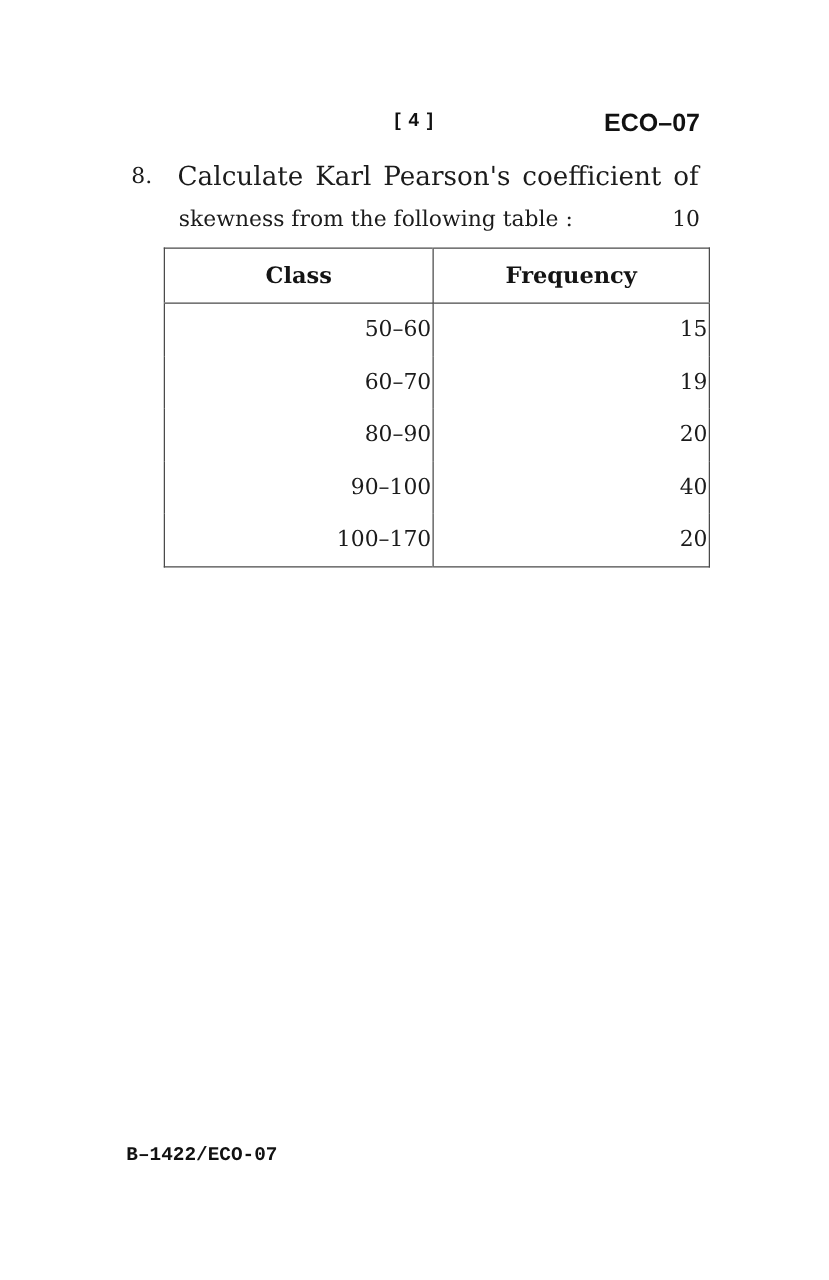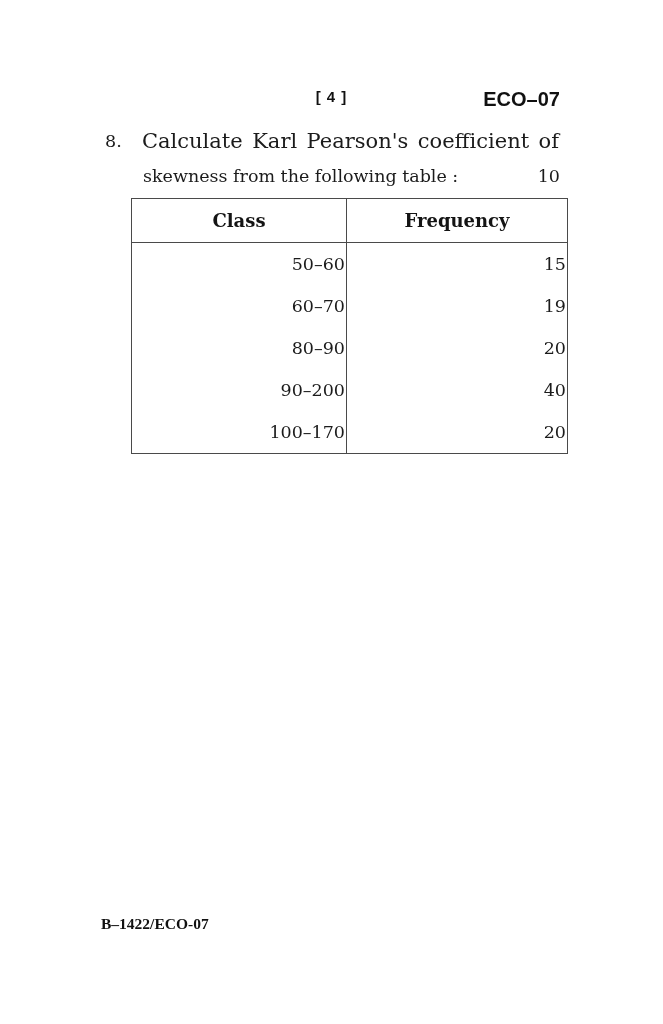--- a/index.html
+++ b/index.html
@@ -100,21 +100,21 @@
     font-size: 17.5px;
     text-align: right;
     vertical-align: middle;
     color: #1b1b1b;
   }
   
   .paper-code {
     position: absolute;
     top: 915px;
     left: 101px;
-    font-family: Liberation Serif, serif;
+    font-family: Liberation Mono, monospace;
     font-weight: 700;
     font-size: 15.5px;
     color: #111111;
   }
 </style>
 </head>
 <body>
 
 <div class="page">
 
@@ -149,21 +149,21 @@
       </tr>
       <tr>
         <td>60–70</td>
         <td>19</td>
       </tr>
       <tr>
         <td>80–90</td>
         <td>20</td>
       </tr>
       <tr>
-        <td>90–200</td>
+        <td>90–100</td>
         <td>40</td>
       </tr>
       <tr>
         <td>100–170</td>
         <td>20</td>
       </tr>
     </tbody>
   </table>
 
   <div class="paper-code">B–1422/ECO-07</div>

